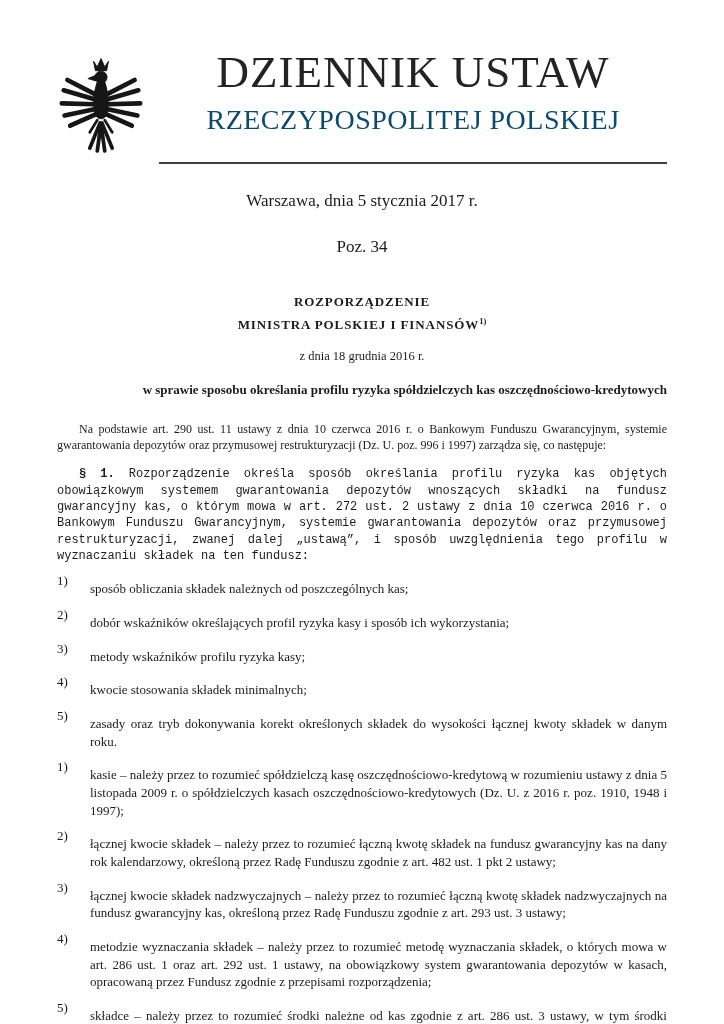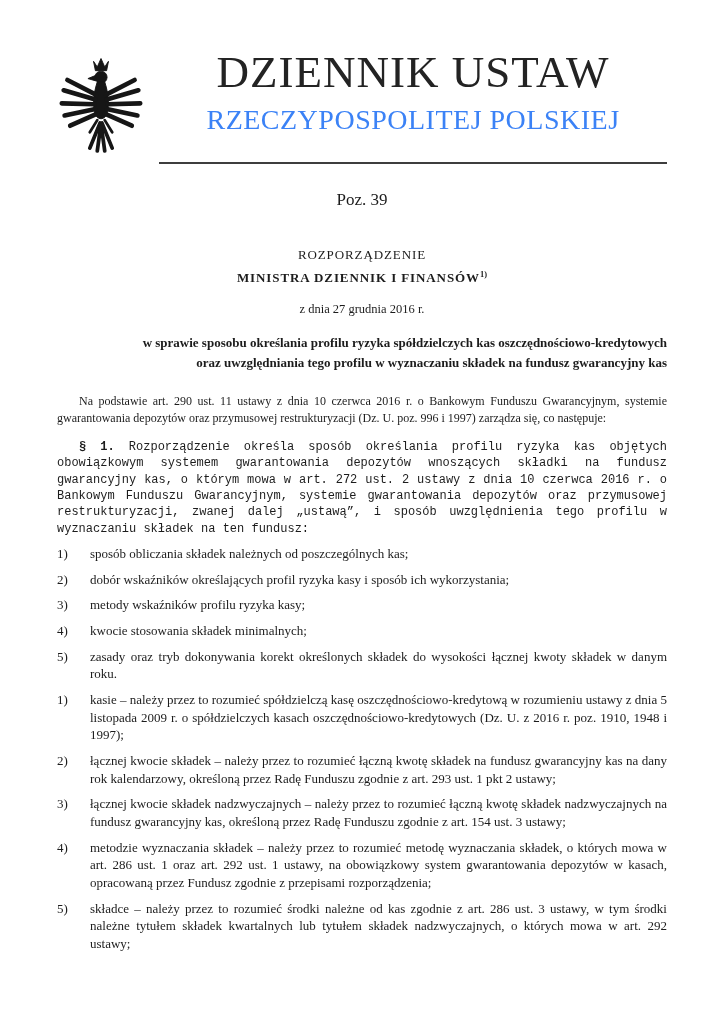--- a/index.html
+++ b/index.html
@@ -8,43 +8,43 @@
     font-family:"Liberation Serif", serif;
     color:#1c1c1c;
   }
   .page { box-sizing:border-box; width:724px; height:1024px; padding:50px 57px 0 57px; }
 
   
   .masthead { display:flex; align-items:stretch; }
   .emblem { flex:none; width:88px; display:flex; align-items:flex-start; justify-content:center; padding-top:2px; }
   .titles { flex:1; text-align:center; border-bottom:2px solid #3d3d3d; padding-bottom:20px; margin-left:14px; }
   .journal-title { font-size:45px; line-height:1.02; letter-spacing:1px; color:#232323; white-space:nowrap; }
-  .journal-subtitle { font-size:28px; margin-top:8px; letter-spacing:0.5px; color:#3b82f6; white-space:nowrap; }
+  .journal-subtitle { font-size:28px; margin-top:8px; letter-spacing:0.5px; color:#0c4a6e; white-space:nowrap; }
 
   
   .dateline { text-align:center; font-size:17px; margin-top:27px; }
   .pos { text-align:center; font-size:17px; margin-top:26px; }
 
   
-  .act-type   { text-align:center; font-size:13px; font-weight:normal; letter-spacing:0.9px; margin-top:37px; }
+  .act-type   { text-align:center; font-size:13px; font-weight:bold; letter-spacing:0.9px; margin-top:37px; }
   .act-issuer { text-align:center; font-size:13px; font-weight:bold; letter-spacing:0.9px; margin-top:6px; }
   .act-issuer sup { font-size:8.5px; letter-spacing:0; }
   .act-date   { text-align:center; font-size:12.5px; margin-top:16px; }
   .act-subject{ text-align:right; font-size:13px; font-weight:bold; margin-top:16px; line-height:1.5; }
 
   
   .para { font-size:12px; line-height:1.36; text-align:justify; margin:0; text-indent:22px; }
   .preamble { margin-top:21px; }
   .section  { margin-top:13px;font-family:Liberation Mono, monospace; }
   .b { font-weight:bold; }
 
   .list { margin-top:2px; }
   .li { display:flex; margin-top:8px; font-size:13px; line-height:1.36; }
   .li-num  { flex:none; width:33px; }
-  .li-text { flex:1; text-align:justify; }
+  .li-text { flex:1; text-align:justify;margin-top:8px; }
 
   svg .ink { fill:#161616; stroke:#161616; }
 </style>
 </head>
 <body>
 
 <div class="page">
 
   <header class="masthead">
     <div class="emblem">
@@ -78,28 +78,28 @@
           </g>
         </g>
       </svg>
     </div>
     <div class="titles">
       <div class="journal-title">DZIENNIK USTAW</div>
       <div class="journal-subtitle">RZECZYPOSPOLITEJ POLSKIEJ</div>
     </div>
   </header>
 
-  <div class="pos">Poz. 39</div>
+  <div class="dateline">Warszawa, dnia 5 stycznia 2017 r.</div>
+  <div class="pos">Poz. 34</div>
 
   <div class="act-type">ROZPORZĄDZENIE</div>
-  <div class="act-issuer"><span>MINISTRA DZIENNIK I FINANSÓW</span><sup>1)</sup></div>
-  <div class="act-date">z dnia 27 grudnia 2016 r.</div>
+  <div class="act-issuer"><span>MINISTRA POLSKIEJ I FINANSÓW</span><sup>1)</sup></div>
+  <div class="act-date">z dnia 18 grudnia 2016 r.</div>
   <div class="act-subject">
     <div>w sprawie sposobu określania profilu ryzyka spółdzielczych kas oszczędnościowo-kredytowych</div>
-    <div>oraz uwzględniania tego profilu w wyznaczaniu składek na fundusz gwarancyjny kas</div>
   </div>
 
   <p class="para preamble">Na podstawie art. 290 ust. 11 ustawy z dnia 10 czerwca 2016 r. o Bankowym Funduszu Gwarancyjnym, systemie gwarantowania depozytów oraz przymusowej restrukturyzacji (Dz. U. poz. 996 i 1997) zarządza się, co następuje:</p>
 
   <p class="para section"><span class="b">§ 1.</span> <span>Rozporządzenie określa sposób określania profilu ryzyka kas objętych obowiązkowym systemem gwarantowania depozytów wnoszących składki na fundusz gwarancyjny kas, o którym mowa w art. 272 ust. 2 ustawy z dnia 10 czerwca 2016 r. o Bankowym Funduszu Gwarancyjnym, systemie gwarantowania depozytów oraz przymusowej restrukturyzacji, zwanej dalej „ustawą”, i sposób uwzględnienia tego profilu w wyznaczaniu składek na ten fundusz:</span></p>
 
   <div class="list">
     <div class="li">
         <span class="li-num">1)</span>
         <span class="li-text">sposób obliczania składek należnych od poszczególnych kas;</span>
@@ -123,25 +123,25 @@
   </div>
 
 
   <div class="list">
     <div class="li">
         <span class="li-num">1)</span>
         <span class="li-text">kasie – należy przez to rozumieć spółdzielczą kasę oszczędnościowo-kredytową w rozumieniu ustawy z dnia 5 listopada 2009 r. o spółdzielczych kasach oszczędnościowo-kredytowych (Dz. U. z 2016 r. poz. 1910, 1948 i 1997);</span>
       </div>
     <div class="li">
         <span class="li-num">2)</span>
-        <span class="li-text">łącznej kwocie składek – należy przez to rozumieć łączną kwotę składek na fundusz gwarancyjny kas na dany rok kalendarzowy, określoną przez Radę Funduszu zgodnie z art. 293 ust. 1 pkt 2 ustawy;</span>
+        <span class="li-text">łącznej kwocie składek – należy przez to rozumieć łączną kwotę składek na fundusz gwarancyjny kas na dany rok kalendarzowy, określoną przez Radę Funduszu zgodnie z art. 482 ust. 1 pkt 2 ustawy;</span>
       </div>
     <div class="li">
         <span class="li-num">3)</span>
-        <span class="li-text">łącznej kwocie składek nadzwyczajnych – należy przez to rozumieć łączną kwotę składek nadzwyczajnych na fundusz gwarancyjny kas, określoną przez Radę Funduszu zgodnie z art. 154 ust. 3 ustawy;</span>
+        <span class="li-text">łącznej kwocie składek nadzwyczajnych – należy przez to rozumieć łączną kwotę składek nadzwyczajnych na fundusz gwarancyjny kas, określoną przez Radę Funduszu zgodnie z art. 293 ust. 3 ustawy;</span>
       </div>
     <div class="li">
         <span class="li-num">4)</span>
         <span class="li-text">metodzie wyznaczania składek – należy przez to rozumieć metodę wyznaczania składek, o których mowa w art. 286 ust. 1 oraz art. 292 ust. 1 ustawy, na obowiązkowy system gwarantowania depozytów w kasach, opracowaną przez Fundusz zgodnie z przepisami rozporządzenia;</span>
       </div>
     <div class="li">
         <span class="li-num">5)</span>
         <span class="li-text">składce – należy przez to rozumieć środki należne od kas zgodnie z art. 286 ust. 3 ustawy, w tym środki należne tytułem składek kwartalnych lub tytułem składek nadzwyczajnych, o których mowa w art. 292 ustawy;</span>
       </div>
 

